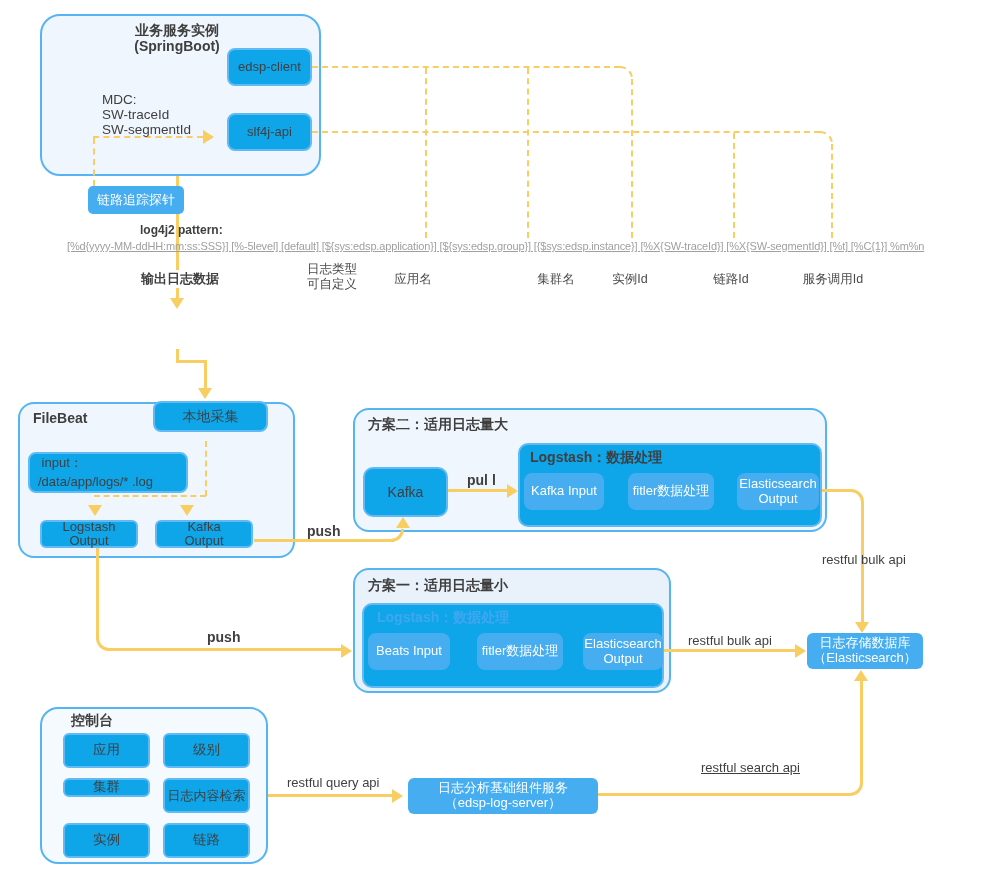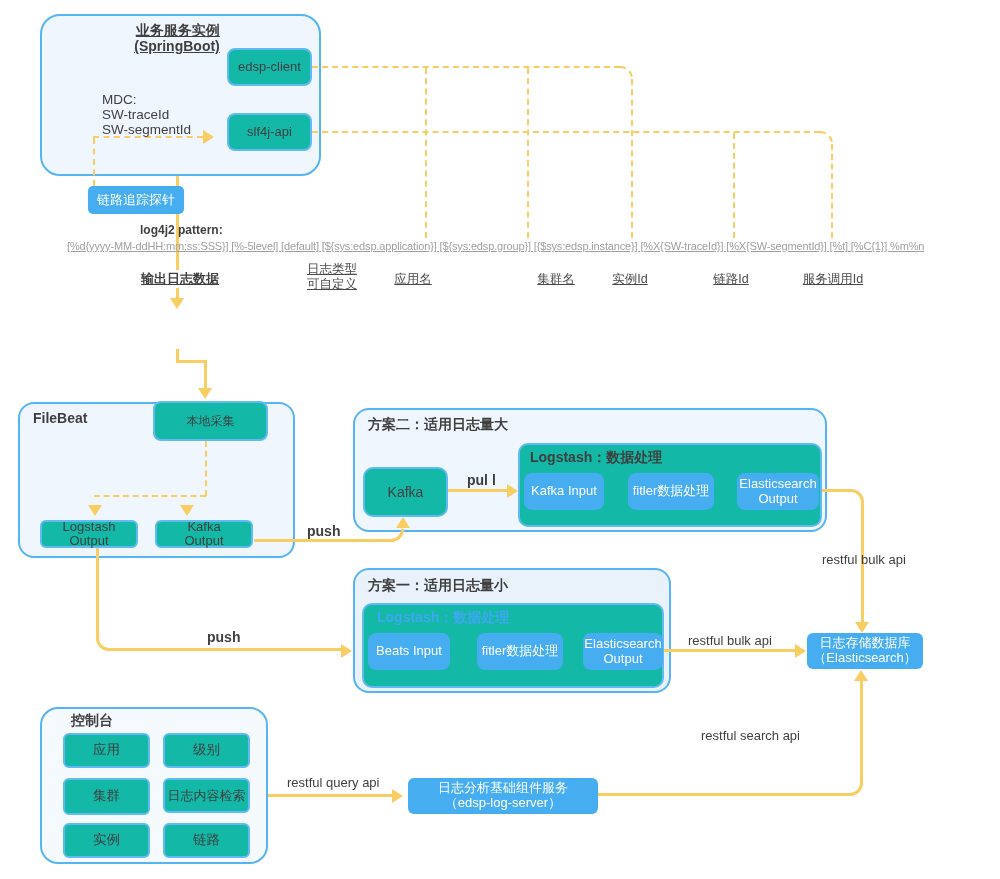--- a/index.html
+++ b/index.html
@@ -12,29 +12,29 @@
     --yellow:#F8CD61;        
     --dark:#3F3F3F;
     --gray:#A0A0A0;
     --bluetext:#3FA7F0;
   }
   html,body{margin:0;padding:0;}
   body{font-family:"Liberation Sans","DejaVu Sans",sans-serif;background:#fff;}
   #canvas{position:relative;width:1000px;height:879px;background:#fff;overflow:hidden;}
 
   .panel{position:absolute;background:var(--fill);border:2px solid var(--bblue);border-radius:16px;box-sizing:border-box;}
-  .wbox{position:absolute;background:#14b8a6;border:2px solid var(--bblue2);border-radius:8px;box-sizing:border-box;
+  .wbox{position:absolute;background:#0ea5e9;border:2px solid var(--bblue2);border-radius:8px;box-sizing:border-box;
         display:flex;flex-direction:column;align-items:center;justify-content:center;text-align:left;
         color:var(--dark);font-size:13px;line-height:1.05;}
   .bluebox{position:absolute;background:var(--blue);color:#fff;border-radius:8px;box-sizing:border-box;
         display:flex;flex-direction:column;align-items:center;justify-content:center;text-align:center;
         font-size:13px;line-height:1.15;}
   .lbl{position:absolute;color:var(--dark);font-size:13px;white-space:nowrap;}
   .bold{font-weight:bold;}
-  .ctr{transform:translateX(-50%);text-align:right;text-decoration:underline;}
+  .ctr{transform:translateX(-50%);text-align:center;}
 
   
   .hl{position:absolute;height:3px;background:var(--yellow);}
   .vl{position:absolute;width:3px;background:var(--yellow);}
   .hd{position:absolute;height:0;border-top:2px dashed var(--yellow);}
   .vd{position:absolute;width:0;border-left:2px dashed var(--yellow);}
   .corner{position:absolute;width:13px;height:13px;box-sizing:border-box;}
   .c-tr-d{border-top:2px dashed var(--yellow);border-right:2px dashed var(--yellow);border-top-right-radius:13px;}
   .c-tr-s{border-top:3px solid var(--yellow);border-right:3px solid var(--yellow);border-top-right-radius:13px;}
   .c-br-s{border-bottom:3px solid var(--yellow);border-right:3px solid var(--yellow);border-bottom-right-radius:13px;}
@@ -155,22 +155,26 @@
     <div>可自定义</div>
   </div>
   <div class="lbl ctr" style="left:413px;top:271px;font-size:12.5px;color:#4a4a4a;">应用名</div>
   <div class="lbl ctr" style="left:556px;top:271px;font-size:12.5px;color:#4a4a4a;">集群名</div>
   <div class="lbl ctr" style="left:630px;top:271px;font-size:12.5px;color:#4a4a4a;">实例Id</div>
   <div class="lbl ctr" style="left:731px;top:271px;font-size:12.5px;color:#4a4a4a;">链路Id</div>
   <div class="lbl ctr" style="left:833px;top:271px;font-size:12.5px;color:#4a4a4a;">服务调用Id</div>
 
 
   <div class="lbl bold" style="left:33px;top:410px;font-size:14px;">FileBeat</div>
-  <div class="wbox" style="left:153px;top:401px;width:115px;height:40px;font-size:12px;">
+  <div class="wbox" style="left:153px;top:401px;width:115px;height:31px;font-size:14px;">
     <span>本地采集</span>
+  </div>
+  <div class="wbox" style="left:28px;top:452px;width:160px;height:41px;align-items:flex-start;padding-left:8px;line-height:1.4;white-space:pre;">
+    <div> input：</div>
+    <div>/data/app/logs/* .log</div>
   </div>
   <div class="wbox" style="left:40px;top:520px;width:98px;height:28px;border-radius:6px;">
     <div>Logstash</div>
     <div>Output</div>
   </div>
   <div class="wbox" style="left:155px;top:520px;width:98px;height:28px;border-radius:6px;">
     <div>Kafka</div>
     <div>Output</div>
   </div>
 
@@ -211,21 +215,21 @@
     <div>（Elasticsearch）</div>
   </div>
 
   <div class="lbl bold" style="left:63px;top:712px;font-size:14px;margin-left:8px;">控制台</div>
   <div class="wbox" style="left:63px;top:733px;width:87px;height:35px;border-radius:6px;font-size:13.5px;">
     <span>应用</span>
   </div>
   <div class="wbox" style="left:163px;top:733px;width:87px;height:35px;border-radius:6px;font-size:13.5px;">
     <span>级别</span>
   </div>
-  <div class="wbox" style="left:63px;top:778px;width:87px;height:37px;border-radius:6px;font-size:13.5px;">
+  <div class="wbox" style="left:63px;top:778px;width:87px;height:19px;border-radius:6px;font-size:13.5px;">
     <span>集群</span>
   </div>
   <div class="wbox" style="left:163px;top:778px;width:87px;height:35px;border-radius:6px;font-size:13px;">
     <span>日志内容检索</span>
   </div>
   <div class="wbox" style="left:63px;top:823px;width:87px;height:35px;border-radius:6px;font-size:13.5px;">
     <span>实例</span>
   </div>
   <div class="wbox" style="left:163px;top:823px;width:87px;height:35px;border-radius:6px;font-size:13.5px;">
     <span>链路</span>
@@ -234,15 +238,15 @@
   <div class="bluebox" style="left:408px;top:778px;width:190px;height:36px;border-radius:6px;">
     <div>日志分析基础组件服务</div>
     <div>（edsp-log-server）</div>
   </div>
 
   <div class="lbl bold" style="left:307px;top:523px;font-size:14px;">push</div>
   <div class="lbl bold" style="left:207px;top:629px;font-size:14px;">push</div>
   <div class="lbl" style="left:822px;top:552px;">restful bulk api</div>
   <div class="lbl" style="left:688px;top:633px;">restful bulk api</div>
   <div class="lbl" style="left:287px;top:775px;">restful query api</div>
-  <div class="lbl" style="left:701px;top:728px;">restful search api</div>
+  <div class="lbl" style="left:701px;top:760px;text-decoration:underline;">restful search api</div>
 
 </div>
 
 </body></html>

